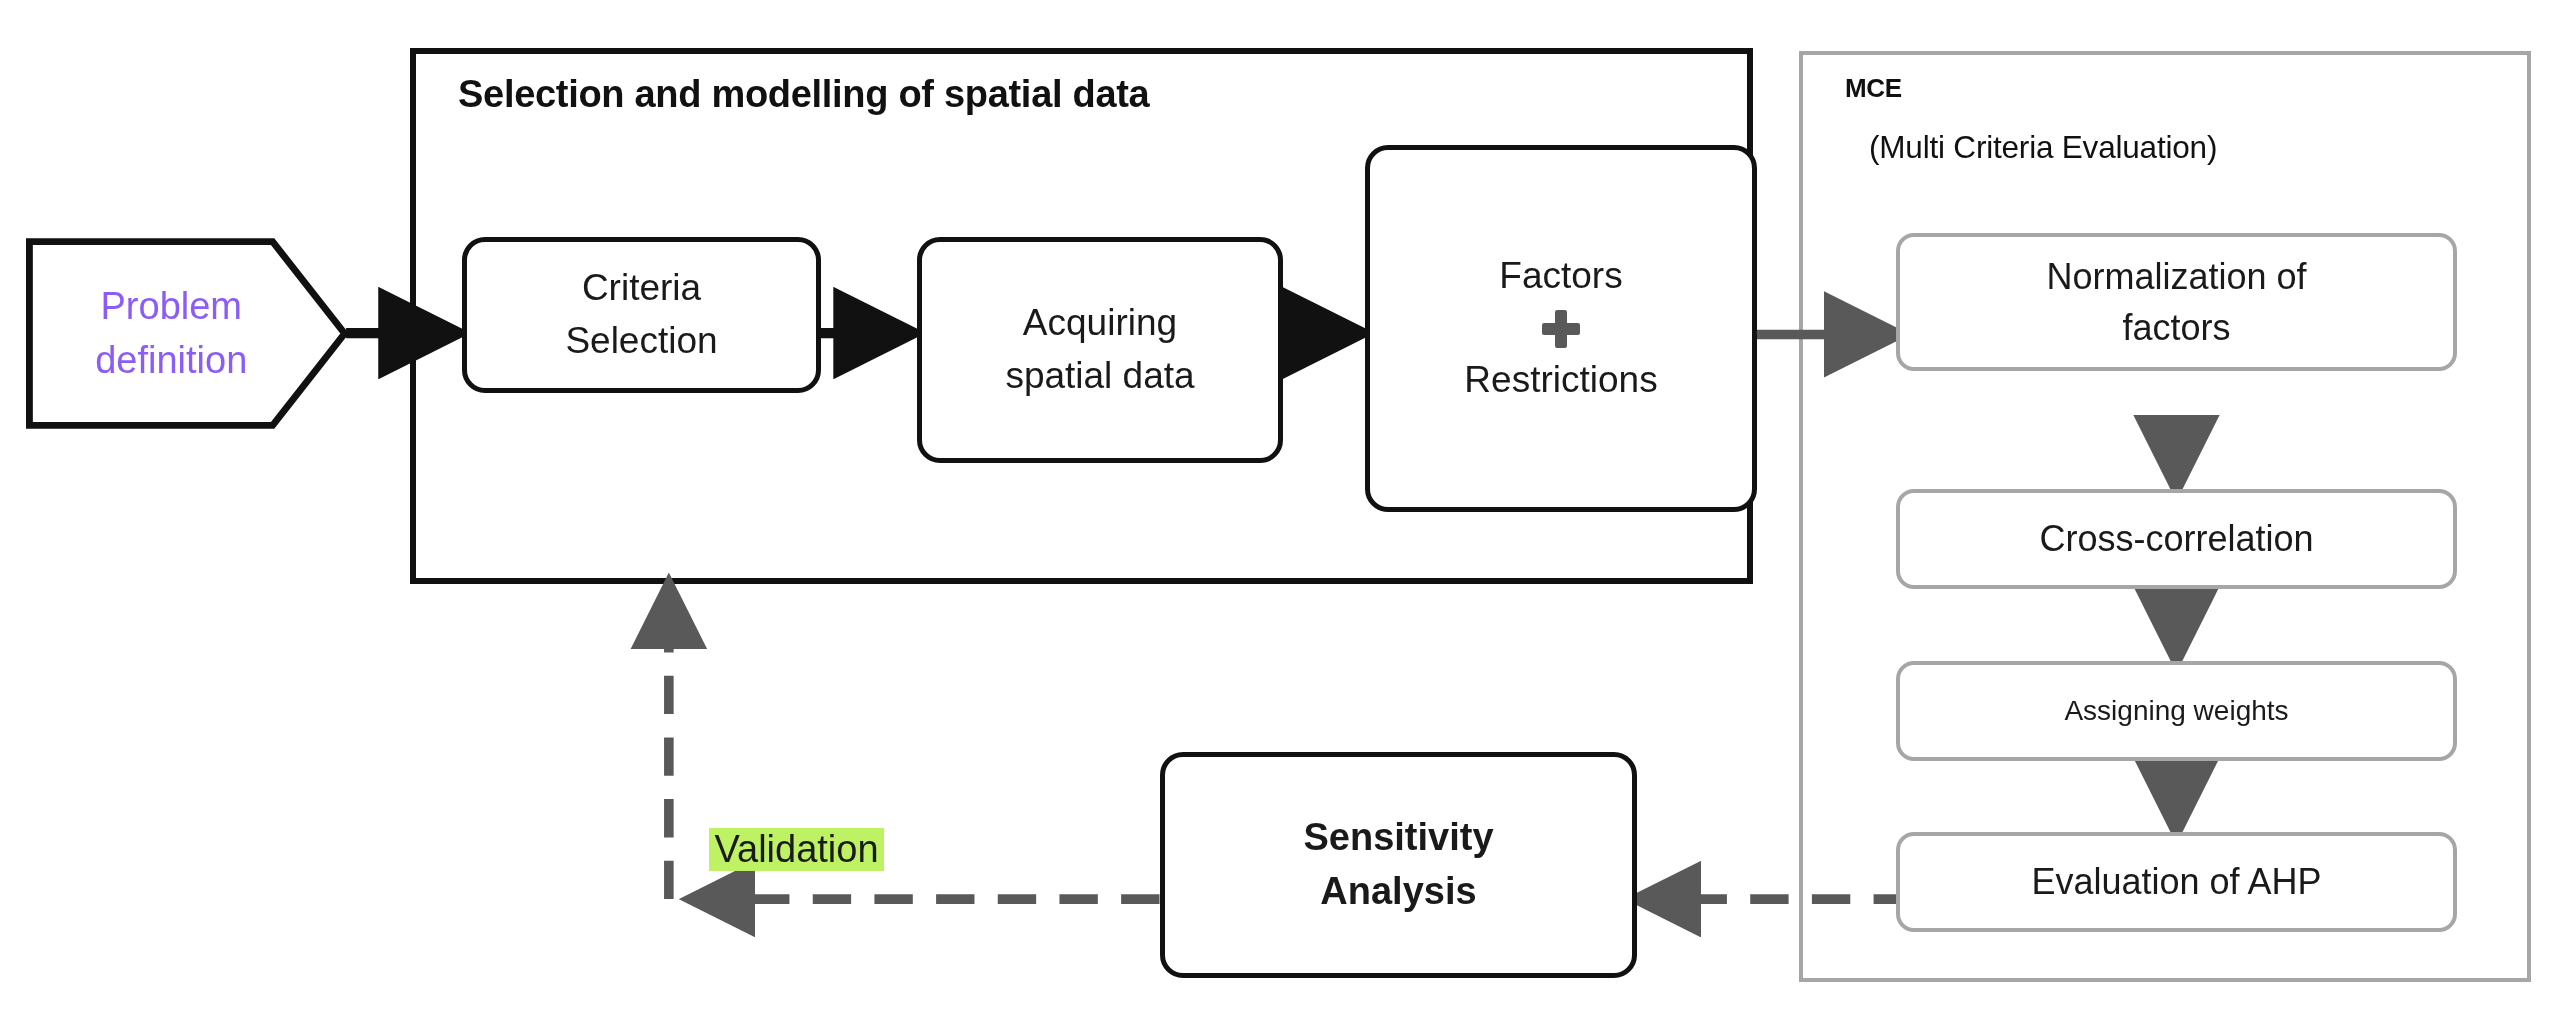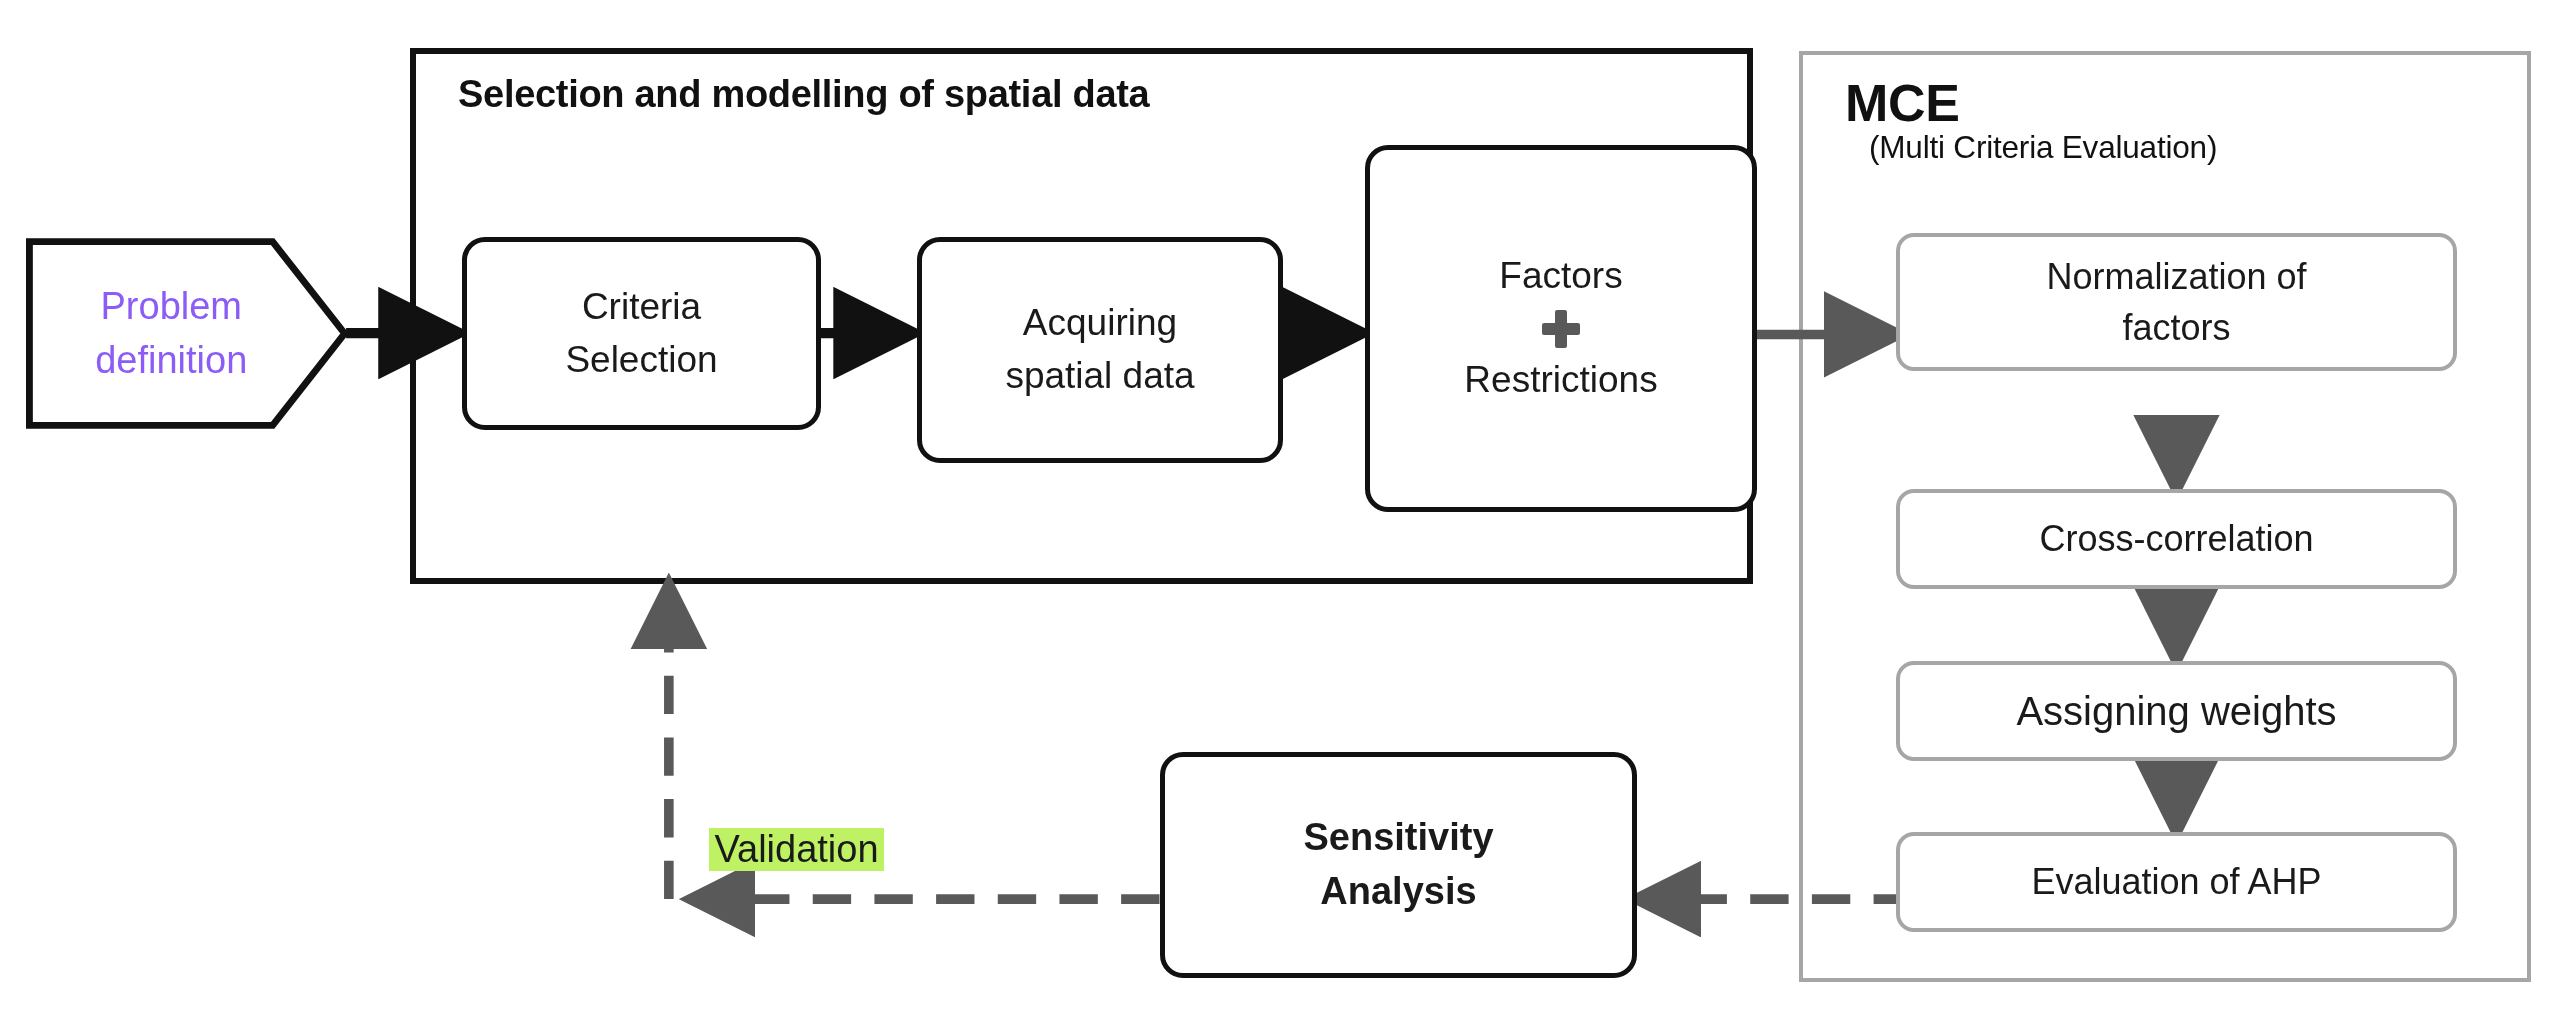--- a/index.html
+++ b/index.html
@@ -144,21 +144,21 @@
       <span>
         <span class="lbl">Problem</span>
         <span class="lbl">definition</span>
       </span>
     </div>
   </div>
 
   <div class="group-black" style="left:410px;top:48px;width:1343px;height:536px;"></div>
   <div class="group-title" style="left:458px;top:73px;font-size:38px;">Selection and modelling of spatial data</div>
 
-  <div class="node black" style="left:462px;top:237px;width:359px;height:193px;font-size:37px;">
+  <div class="node black" style="left:462px;top:237px;width:359px;height:156px;font-size:37px;">
     <span>
       <span class="lbl">Criteria</span>
       <span class="lbl">Selection</span>
     </span>
   </div>
 
   <div class="node black" style="left:917px;top:237px;width:366px;height:226px;font-size:37px;">
     <span>
       <span class="lbl">Acquiring</span>
       <span class="lbl">spatial data</span>
@@ -167,35 +167,35 @@
 
   <div class="node black" style="left:1365px;top:145px;width:392px;height:367px;font-size:37px;">
     <span>
       <span class="lbl">Factors</span>
       <span class="plus-ico"></span>
       <span class="lbl">Restrictions</span>
     </span>
   </div>
 
   <div class="group-gray" style="left:1799px;top:51px;width:732px;height:931px;"></div>
-  <div class="group-title" style="left:1845px;top:73px;font-size:52px;text-align:right;">MCE</div>
+  <div class="group-title" style="left:1845px;top:73px;font-size:26px;text-align:right;">MCE</div>
   <div class="group-sub" style="left:1845px;top:129px;font-size:31.5px;">(Multi Criteria Evaluation)</div>
 
   <div class="node gray" style="left:1896px;top:233px;width:561px;height:138px;font-size:36px;">
     <span>
       <span class="lbl">Normalization of</span>
       <span class="lbl">factors</span>
     </span>
   </div>
 
   <div class="node gray" style="left:1896px;top:489px;width:561px;height:100px;font-size:36px;">
     <span class="lbl">Cross-correlation</span>
   </div>
 
-  <div class="node gray" style="left:1896px;top:661px;width:561px;height:100px;font-size:40px;">
+  <div class="node gray" style="left:1896px;top:661px;width:561px;height:100px;font-size:28px;">
     <span class="lbl">Assigning weights</span>
   </div>
 
   <div class="node gray" style="left:1896px;top:832px;width:561px;height:100px;font-size:36px;">
     <span class="lbl">Evaluation of AHP</span>
   </div>
 
   <div class="node black bold" style="left:1160px;top:752px;width:477px;height:226px;font-size:38px;">
     <span>
       <span class="lbl">Sensitivity</span>

